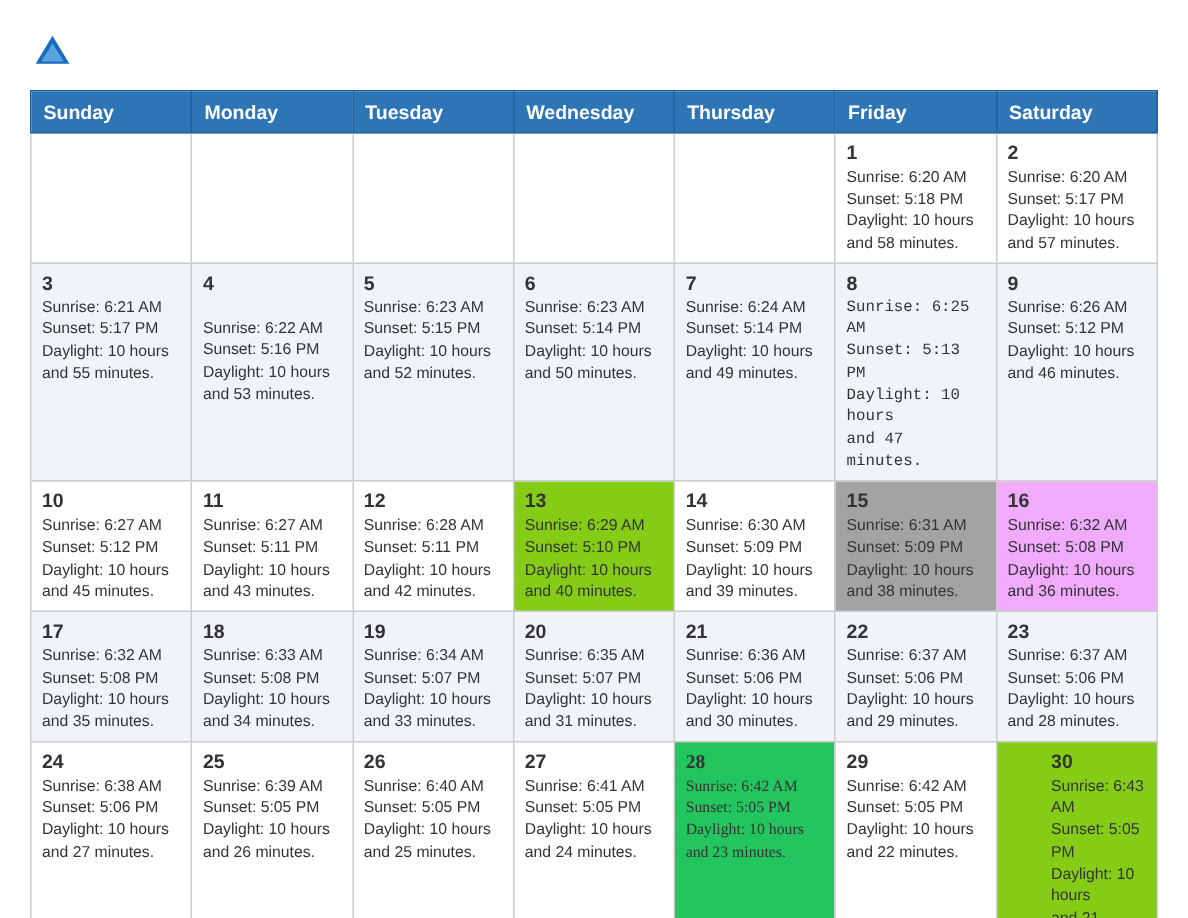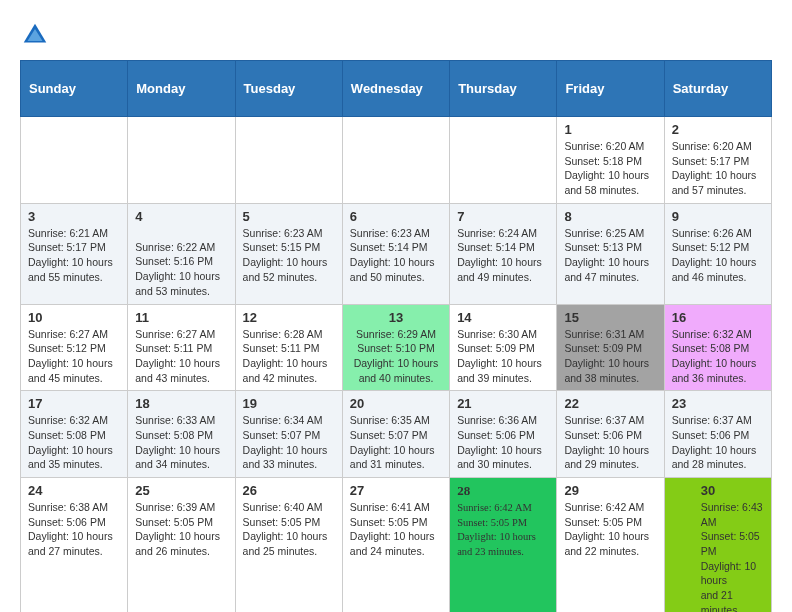--- a/index.html
+++ b/index.html
@@ -54,21 +54,21 @@
     }
     .calendar {
       width: 100%;
       border-collapse: collapse;
       border: 1px solid #ccc;
     }
     .calendar th {
       background-color: #2e75b6;
       color: white;
       text-align: left;
-      padding: 20px 8px;
+      padding: 6px 8px;
       font-size: 13px;
       border: 1px solid #2060a0;
     }
     .calendar td {
       vertical-align: top;
       padding: 5px 7px;
       border: 1px solid #ccc;
       font-size: 11px;
       color: #333;
       width: calc(100% / 7);
@@ -181,21 +181,21 @@
         </td>
         <td style="background: rgb(240, 244, 248);">
           <span class="day-number">7</span>
           <div class="day-info" style="white-space: pre-line;">Sunrise: 6:24 AM
 Sunset: 5:14 PM
 Daylight: 10 hours
 and 49 minutes.</div>
         </td>
         <td style="background: rgb(240, 244, 248);">
           <span class="day-number">8</span>
-          <div class="day-info" style="white-space: pre-line;">Sunrise: 6:25 AM
+          <div class="day-info" style="white-space: pre-line; font-family: Liberation Mono, monospace;">Sunrise: 6:25 AM
 Sunset: 5:13 PM
 Daylight: 10 hours
 and 47 minutes.</div>
         </td>
         <td style="background: rgb(240, 244, 248);">
           <span class="day-number">9</span>
           <div class="day-info" style="white-space: pre-line;">Sunrise: 6:26 AM
 Sunset: 5:12 PM
 Daylight: 10 hours
 and 46 minutes.</div>
@@ -216,21 +216,21 @@
 Daylight: 10 hours
 and 43 minutes.</div>
         </td>
         <td style="background: rgb(255, 255, 255);">
           <span class="day-number">12</span>
           <div class="day-info" style="white-space: pre-line;">Sunrise: 6:28 AM
 Sunset: 5:11 PM
 Daylight: 10 hours
 and 42 minutes.</div>
         </td>
-        <td style="background: #86efac; text-align: center;">
+        <td style="background: #84cc16;">
           <span class="day-number">13</span>
           <div class="day-info" style="white-space: pre-line;">Sunrise: 6:29 AM
 Sunset: 5:10 PM
 Daylight: 10 hours
 and 40 minutes.</div>
         </td>
         <td style="background: rgb(255, 255, 255);">
           <span class="day-number">14</span>
           <div class="day-info" style="white-space: pre-line;">Sunrise: 6:30 AM
 Sunset: 5:09 PM

